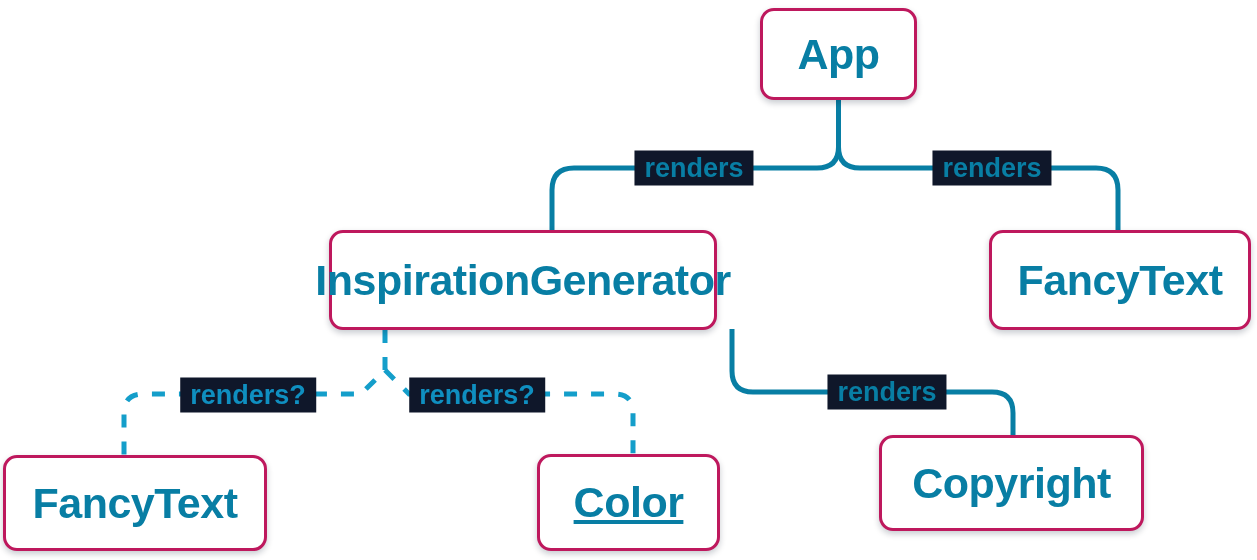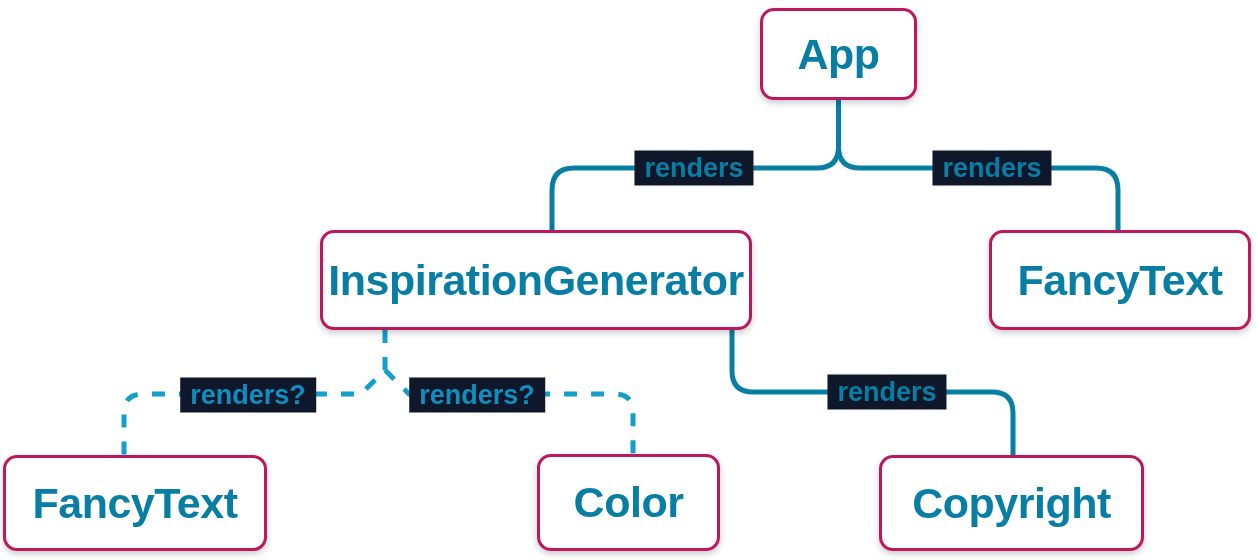--- a/index.html
+++ b/index.html
@@ -33,25 +33,25 @@
     align-items: center;
     justify-content: center;
     color: #087ea4;
     font-size: 43px;
     font-weight: 600;
     letter-spacing: -0.5px;
     white-space: nowrap;
     z-index: 2;
   }
   .node-app                  { left: 760px; top: 8px;   width: 157px; height: 92px;  }
-  .node-inspiration          { left: 320px; top: 230px; width: 432px; height: 100px; align-items: center; }
+  .node-inspiration          { left: 329px; top: 230px; width: 388px; height: 100px; align-items: center; }
   .node-fancy-text-top       { left: 989px; top: 230px; width: 262px; height: 100px; }
   .node-fancy-text-bottom    { left: 3px;   top: 455px; width: 264px; height: 96px;  }
-  .node-color                { left: 537px; top: 454px; width: 183px; height: 97px;  }
-  .node-copyright            { left: 879px; top: 455px; width: 265px; height: 96px;  }
+  .node-color                { left: 537px; top: 454px; width: 183px; height: 97px; text-decoration: underline;  }
+  .node-copyright            { left: 879px; top: 435px; width: 265px; height: 96px;  }
 
   .edge-label {
     position: absolute;
     transform: translate(-50%, -50%);
     background: #0f172a;
     padding: 2px 10px;
     font-size: 27px;
     font-weight: 700;
     white-space: nowrap;
     z-index: 1;

